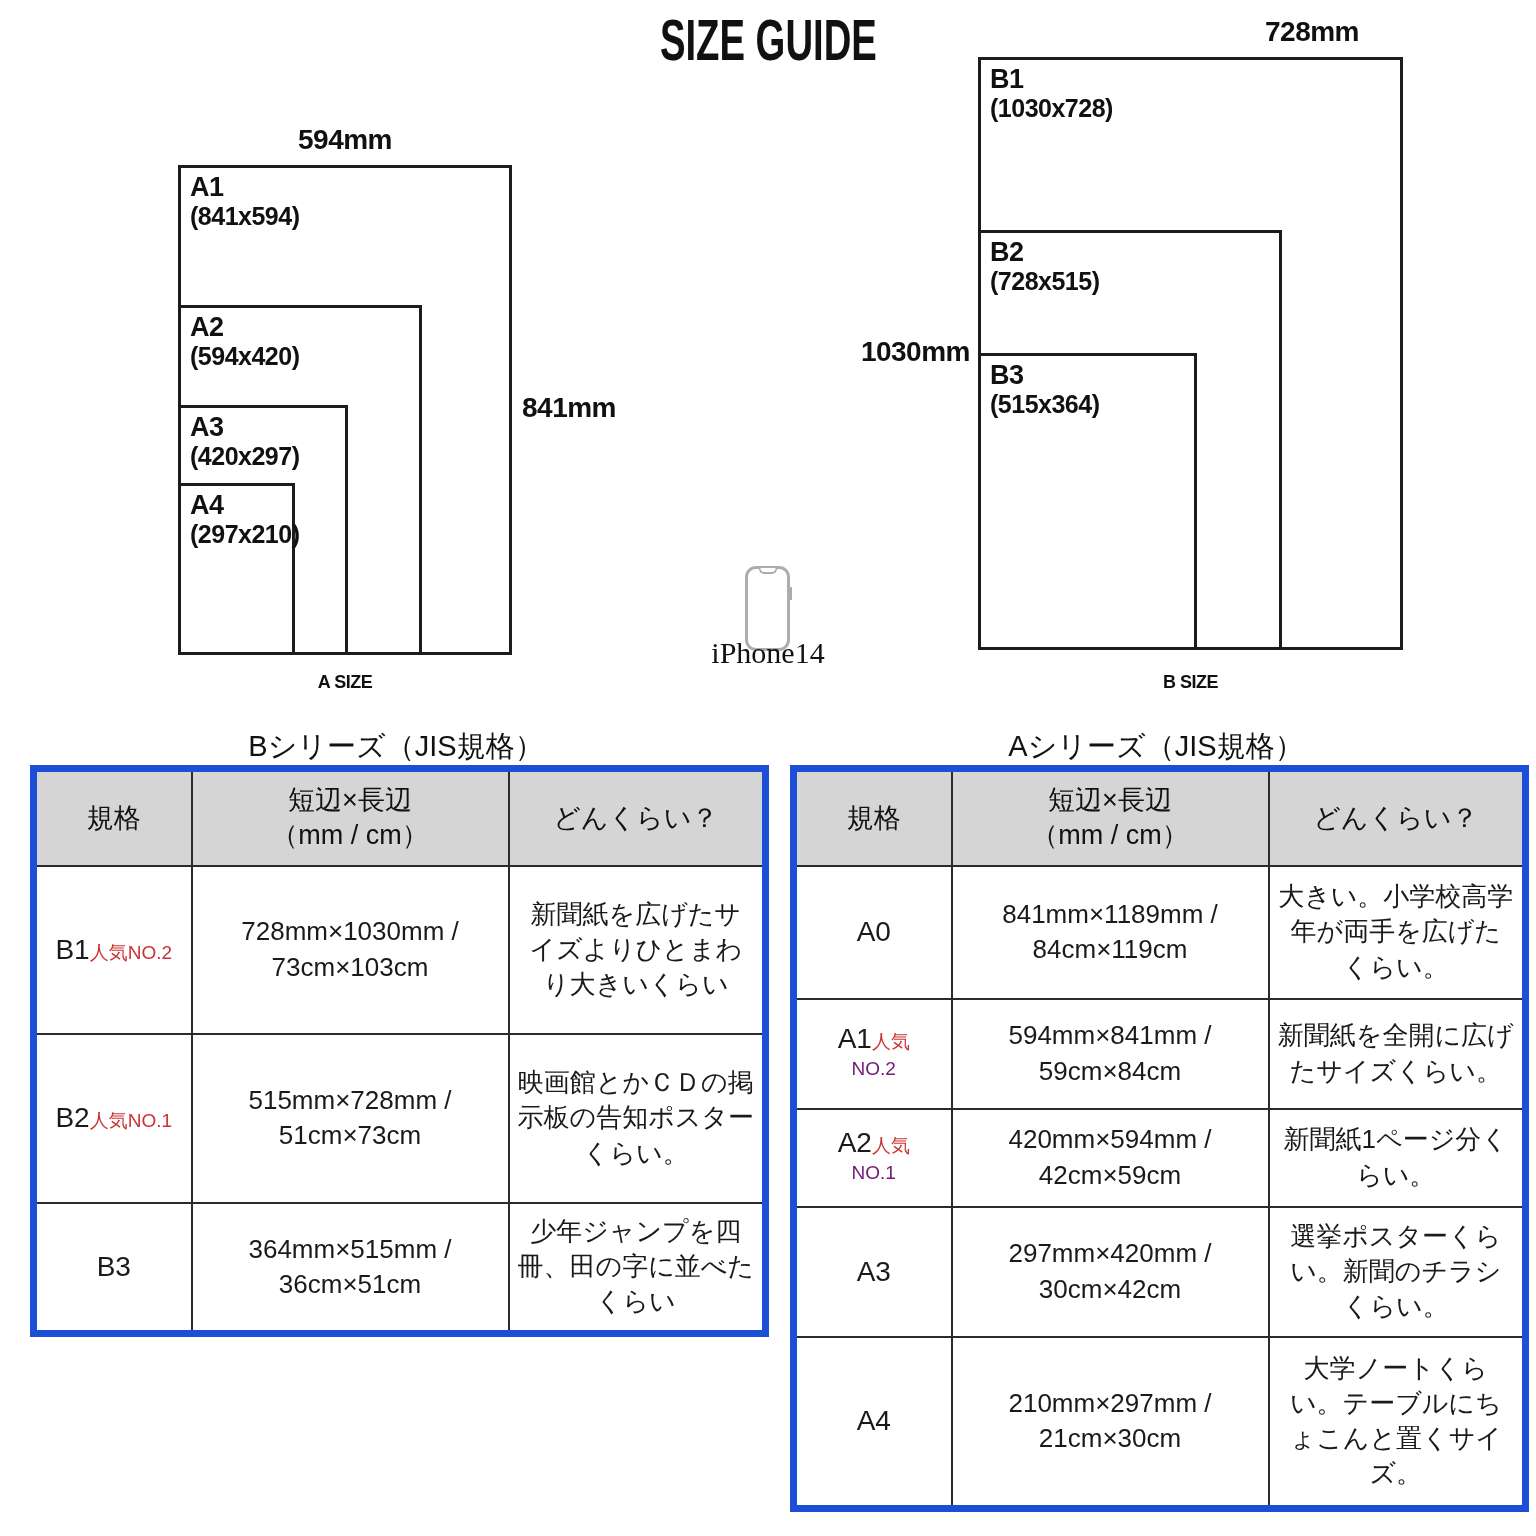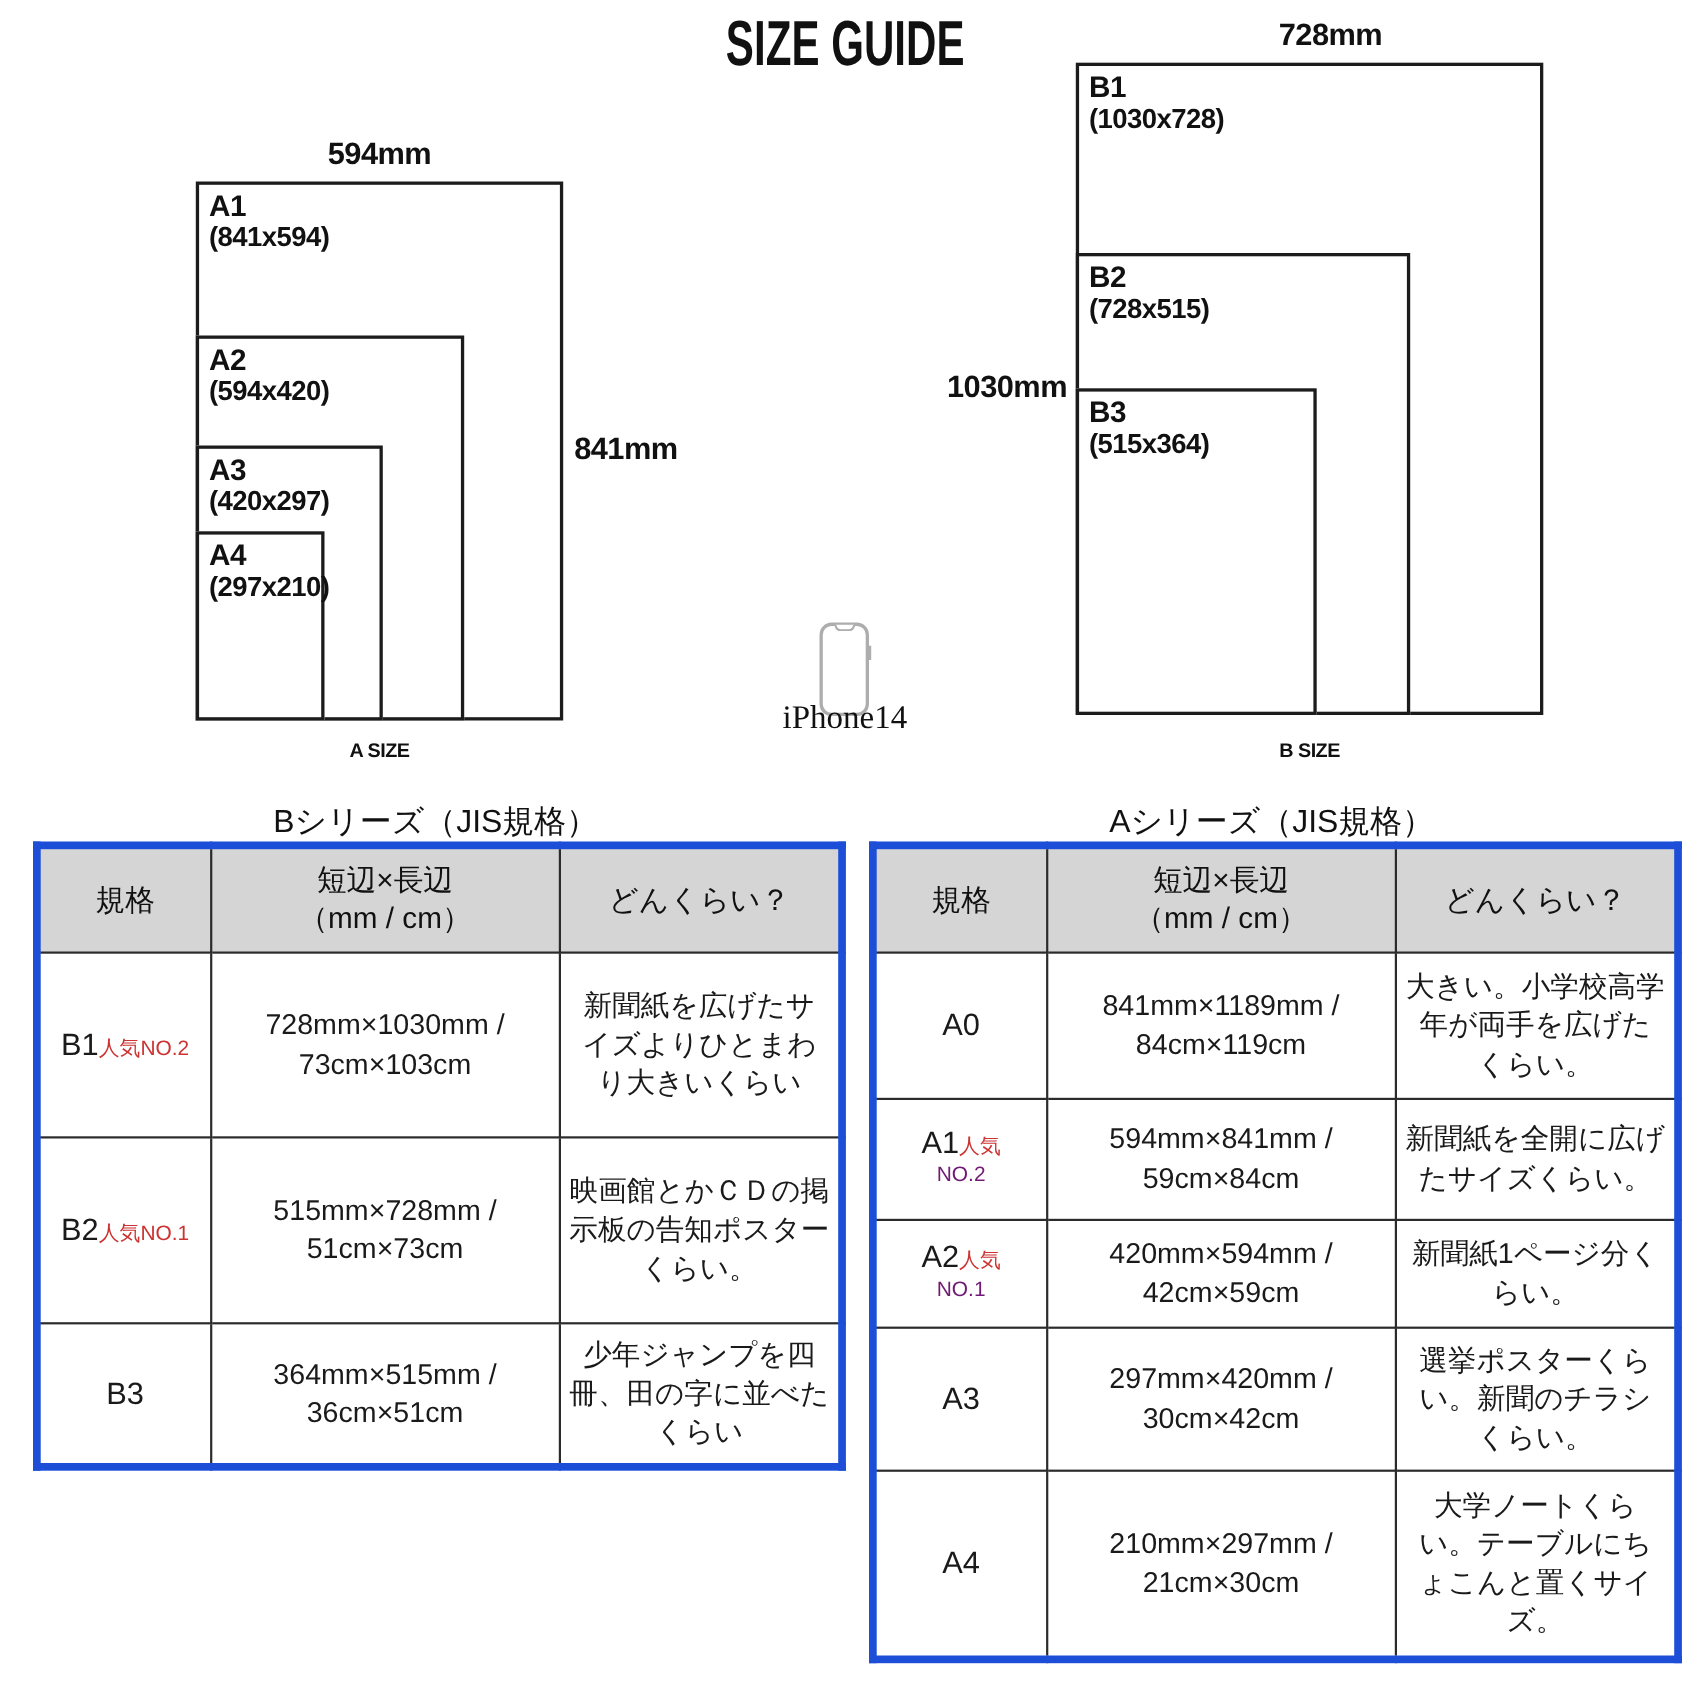--- a/index.html
+++ b/index.html
@@ -110,21 +110,21 @@
       <span>A4</span>
       <span class="sheet-dims">(297x210)</span>
     </div>
   </div>
 
   <div class="dim-label" style="left:522px; top:392px;text-align:right;">841mm</div>
   <div class="caption" style="left:178px; top:672px; width:334px;">A SIZE</div>
 </div>
 
 <div>
-  <div class="dim-label centered" style="left:997px; top:16px; width:425px;">728mm</div>
+  <div class="dim-label centered" style="left:934px; top:16px; width:425px;text-align:right;">728mm</div>
 
   <div class="sheet" style="left:978px; top:57px; width:425px; height:593px;">
     <div class="sheet-label">
       <span>B1</span>
       <span class="sheet-dims">(1030x728)</span>
     </div>
   </div>
   <div class="sheet" style="left:978px; top:230px; width:304px; height:420px;">
     <div class="sheet-label">
       <span>B2</span>

